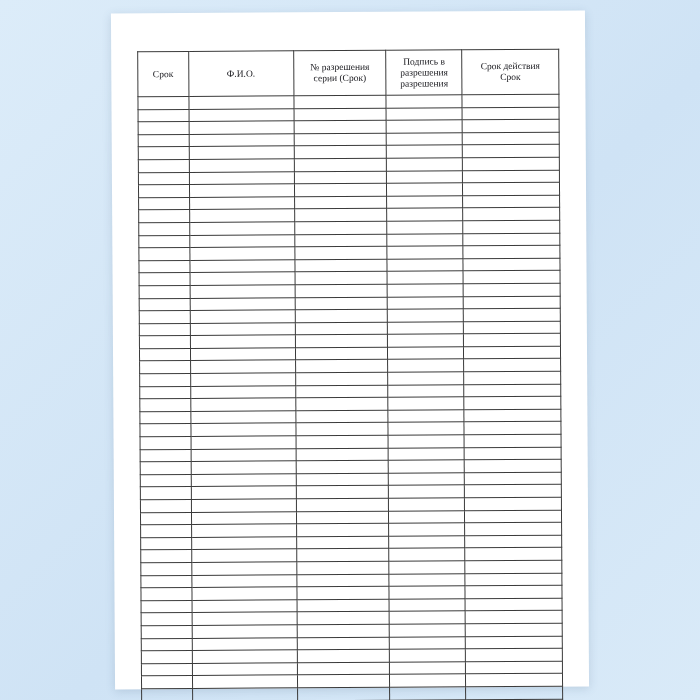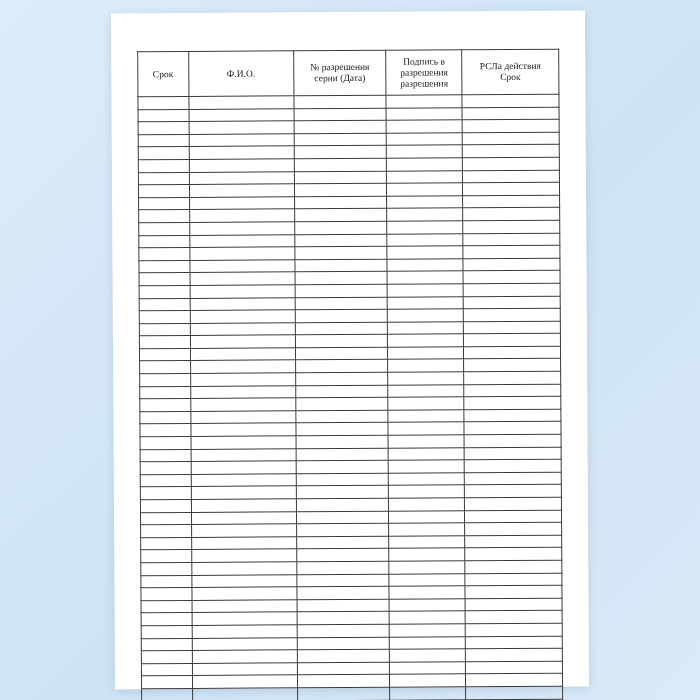--- a/index.html
+++ b/index.html
@@ -89,29 +89,29 @@
         <thead>
           <tr>
             <th>
               <span class="hdr-line">Срок</span>
             </th>
             <th>
               <span class="hdr-line">Ф.И.О.</span>
             </th>
             <th>
               <span class="hdr-line">№ разрешения</span>
-              <span class="hdr-line">серии (Дата)</span>
+              <span class="hdr-line">серии (Срок)</span>
             </th>
             <th>
               <span class="hdr-line">Подпись в</span>
               <span class="hdr-line">разрешения</span>
               <span class="hdr-line">разрешения</span>
             </th>
             <th>
-              <span class="hdr-line">РСЛа действия</span>
+              <span class="hdr-line">Срок действия</span>
               <span class="hdr-line">Срок</span>
             </th>
           </tr>
         </thead>
         <tbody id="table-body">
             <tr>
               <td></td>
               <td></td>
               <td></td>
               <td></td>

